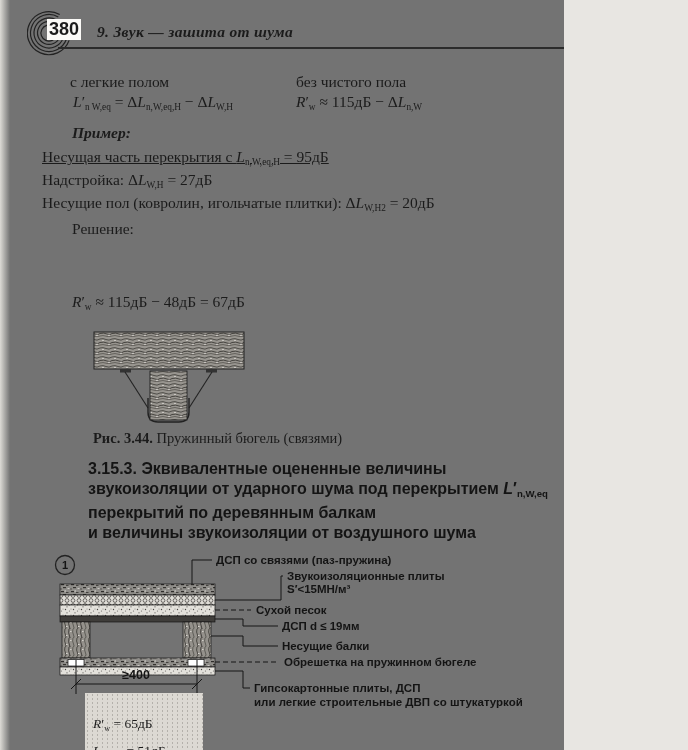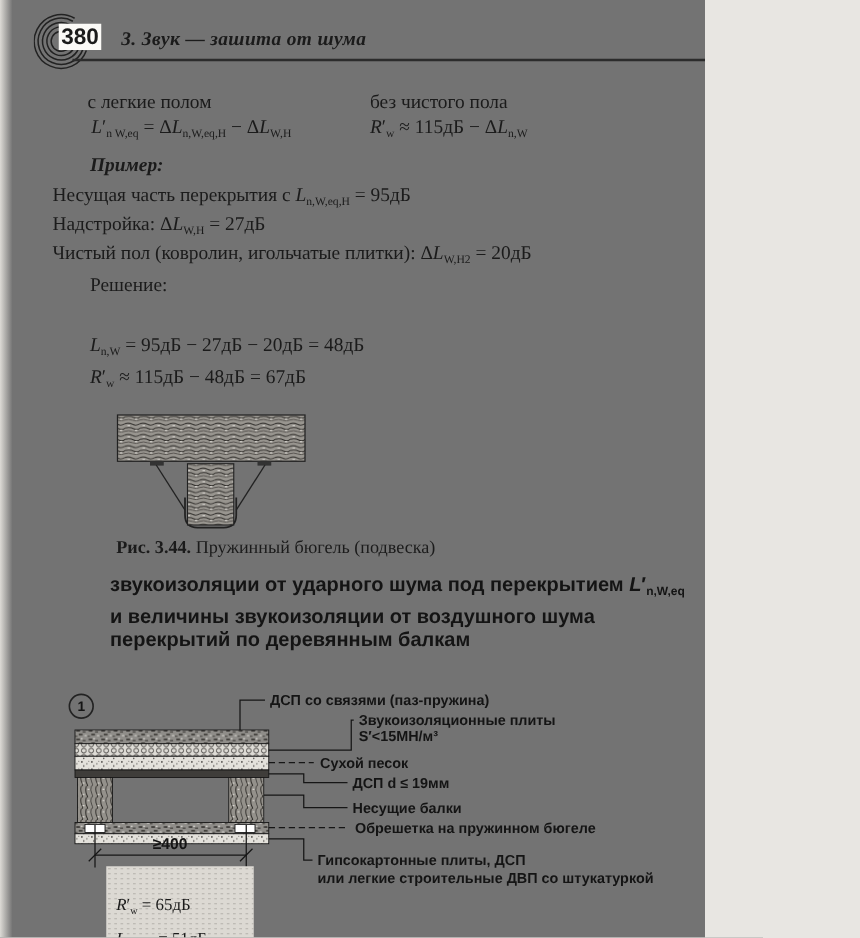--- a/index.html
+++ b/index.html
@@ -36,35 +36,34 @@
   <svg style="position:absolute;left:27px;top:7px;" width="56" height="54" viewBox="0 0 56 54">
     <g fill="none" stroke="#222" stroke-width="1.2">
       <path d="M30,13.1 A8,8 0 1 0 33.5,22.7" transform="translate(-4,6)"></path>
       <path d="M31.8,10.0 A11.5,11.5 0 1 0 36.8,23.9" transform="translate(-4,6)"></path>
       <path d="M33.5,7.0 A15,15 0 1 0 40.1,25.1" transform="translate(-4,6)"></path>
       <path d="M35.3,4.0 A18.5,18.5 0 1 0 43.4,26.3" transform="translate(-4,6)"></path>
       <path d="M36.7,1.6 A21.5,21.5 0 1 0 46.1,27.4" transform="translate(-4,6)"></path>
     </g>
   </svg>
   <div class="hdr-num">380</div>
-  <div class="hdr-title">3. Звук — зашита от шума</div>
+  <div class="hdr-title">9. Звук — зашита от шума</div>
   <div class="hdr-rule"></div>
 
   <div class="t" style="left:70px;top:73px;">с легкие полом</div>
   <div class="t" style="left:296px;top:73px;">без чистого пола</div>
   <div class="t formula" style="left:73px;top:93px;"><span class="fi">L</span><span>′</span><span class="fs">n W,eq</span><span> = Δ</span><span class="fi">L</span><span class="fs">n,W,eq,H</span><span> − Δ</span><span class="fi">L</span><span class="fs">W,H</span></div>
   <div class="t formula" style="left:296px;top:93px;"><span class="fi">R</span><span>′</span><span class="fs">w</span><span> ≈ 115дБ − Δ</span><span class="fi">L</span><span class="fs">n,W</span></div>
 
   <div class="t bi" style="left:72px;top:124px;">Пример:</div>
-  <div class="t formula" style="left:42px;top:148px;"><span>Несущая часть перекрытия с </span><span class="fi">L</span><span class="fs">n,W,eq,H</span><span> = 95дБ</span></div>
+  <div class="t formula" style="left:42px;top:148px;text-decoration:underline;"><span>Несущая часть перекрытия с </span><span class="fi">L</span><span class="fs">n,W,eq,H</span><span> = 95дБ</span></div>
   <div class="t formula" style="left:42px;top:171px;"><span>Надстройка: Δ</span><span class="fi">L</span><span class="fs">W,H</span><span> = 27дБ</span></div>
-  <div class="t formula" style="left:42px;top:194px;"><span>Чистый пол (ковролин, игольчатые плитки): Δ</span><span class="fi">L</span><span class="fs">W,H2</span><span> = 20дБ</span></div>
+  <div class="t formula" style="left:42px;top:194px;"><span>Несущие пол (ковролин, игольчатые плитки): Δ</span><span class="fi">L</span><span class="fs">W,H2</span><span> = 20дБ</span></div>
 
   <div class="t" style="left:72px;top:220px;">Решение:</div>
-  <div class="t formula" style="left:72px;top:268px;"><span class="fi">L</span><span class="fs">n,W</span><span> = 95дБ − 27дБ − 20дБ = 48дБ</span></div>
   <div class="t formula" style="left:72px;top:293px;"><span class="fi">R</span><span>′</span><span class="fs">w</span><span> ≈ 115дБ − 48дБ = 67дБ</span></div>
 
   <svg style="position:absolute;left:88px;top:328px;" width="170" height="100" viewBox="0 0 170 100">
     <defs>
       <pattern id="pWood" width="12" height="9" patternUnits="userSpaceOnUse">
         <rect width="12" height="9" fill="#98958f"></rect>
         <path d="M0,2 Q3,1 6,2.5 T12,2" stroke="#3a3835" stroke-width="0.8" fill="none"></path>
         <path d="M0,5.5 Q4,4.5 7,6 T12,5.5" stroke="#2f2d2a" stroke-width="0.8" fill="none"></path>
         <path d="M0,8 Q3,7 6,8.2 T12,8" stroke="#4a4744" stroke-width="0.7" fill="none"></path>
         <rect x="2" y="3" width="2" height="1" fill="#c9c6c1"></rect>
@@ -76,26 +75,27 @@
       <rect x="32" y="41" width="11" height="3.5" fill="#333"></rect>
       <rect x="118" y="41" width="11" height="3.5" fill="#333"></rect>
     </g>
     <g fill="none" stroke="#222">
       <line x1="37" y1="44" x2="60" y2="80" stroke-width="1.1"></line>
       <line x1="124" y1="44" x2="101" y2="80" stroke-width="1.1"></line>
       <path d="M60,70 L60,84 Q60,94 70,94 L91,94 Q101,94 101,84 L101,70" stroke-width="1.4"></path>
     </g>
     <rect x="62" y="43" width="37" height="49" fill="url(#pWood)" stroke="#222" stroke-width="0.9"></rect>
   </svg>
-  <div class="t" style="left:93px;top:430px;font-size:14.5px;"><span class="fb">Рис. 3.44. </span><span>Пружинный бюгель (подвеска)</span></div>
+  <div class="t" style="left:93px;top:430px;font-size:14.5px;"><span class="fb">Рис. 3.44. </span><span>Пружинный бюгель (связями)</span></div>
 
   <div class="section-h">
+    <div><span>3.15.3. Эквивалентные оцененные величины</span></div>
     <div><span>звукоизоляции от ударного шума под перекрытием </span><span class="fi">L</span><span>′</span><span class="fs">n,W,eq</span></div>
+    <div><span>перекрытий по деревянным балкам</span></div>
     <div><span>и величины звукоизоляции от воздушного шума</span></div>
-    <div><span>перекрытий по деревянным балкам</span></div>
   </div>
 
   <svg style="position:absolute;left:40px;top:548px;" width="648" height="168" viewBox="0 0 648 168">
     <defs>
       <pattern id="pChip" width="10" height="7" patternUnits="userSpaceOnUse">
         <rect width="10" height="7" fill="#8f8d89"></rect>
         <rect x="1" y="1" width="3" height="1.2" fill="#2e2c2a"></rect>
         <rect x="6" y="2" width="2.5" height="1" fill="#44423f"></rect>
         <rect x="3" y="4" width="3" height="1.2" fill="#35332f"></rect>
         <rect x="0" y="5.5" width="2" height="1" fill="#514f4b"></rect>

